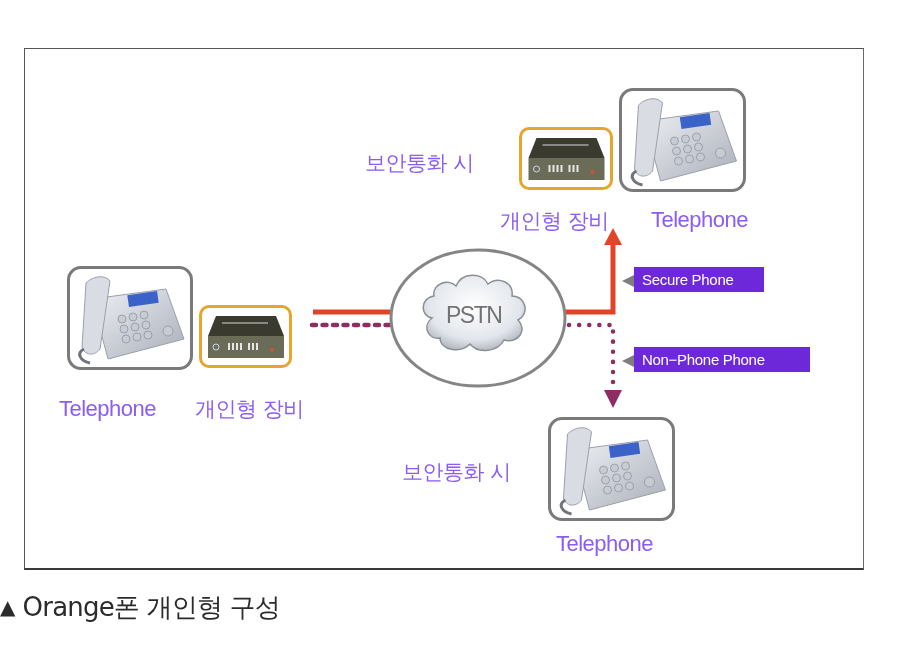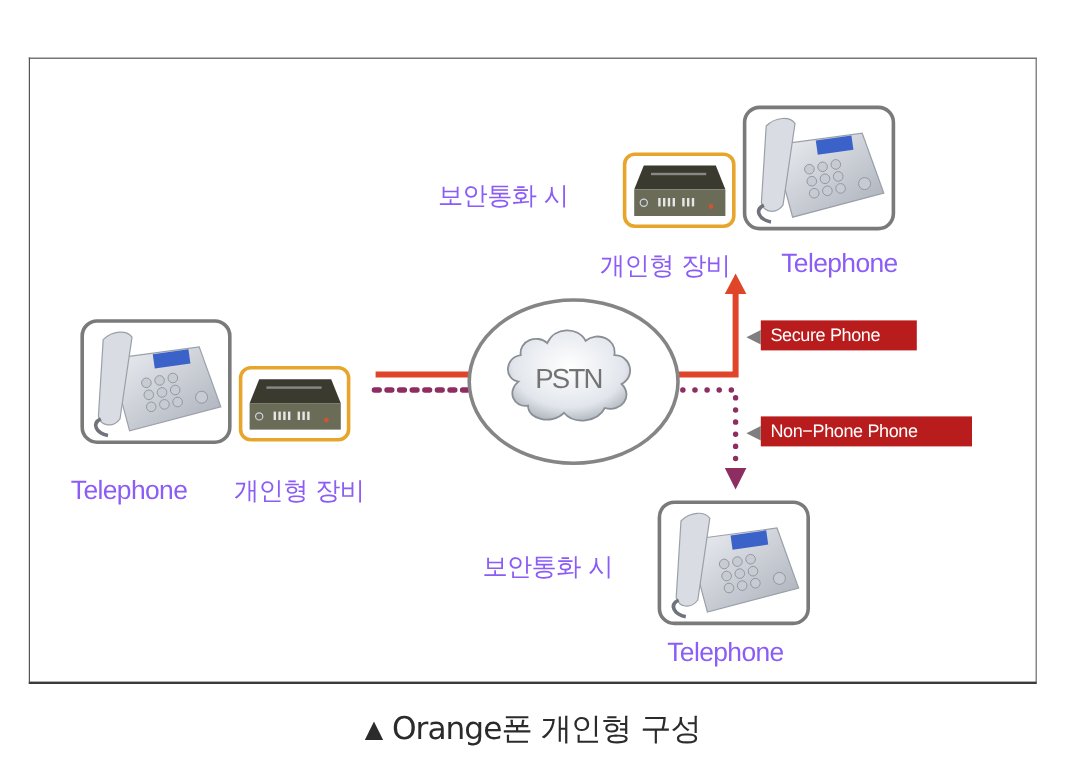--- a/index.html
+++ b/index.html
@@ -1,29 +1,29 @@
 <!DOCTYPE html>
 <html><head>
 <meta charset="utf-8">
 <style>
   html, body { margin:0; padding:0; background:#ffffff; }
   body { width:900px; height:653px; position:relative; overflow:hidden;
          font-family:"DejaVu Sans", "Liberation Sans", sans-serif; color:#333; }
   .frame { position:absolute; left:24px; top:48px; width:840px; height:522px;
            border:1px solid #555; border-right-color:#6a6a6a; border-bottom:2px solid #3a3a3a; box-sizing:border-box; background:#fff; }
   .lbl { position:absolute; font-size:21px; color:#8b5cf6; white-space:nowrap; letter-spacing:-0.5px; }
-  .tag { position:absolute; height:25px; background:#b91c1c; color:#fff; font-size:15px;
+  .tag { position:absolute; height:25px; background:#6d28d9; color:#fff; font-size:15px;
          line-height:25px; padding:0 8px; font-family:"Liberation Sans", sans-serif; letter-spacing:-0.3px; }
   .tag .ptr { position:absolute; left:-12px; top:8px; width:0; height:0;
               border-top:6px solid transparent; border-bottom:6px solid transparent; border-right:12px solid #7f7f7f; }
   .phone-box { position:absolute; border:3px solid #7a7a7a; border-radius:14px; background:#fff; box-sizing:border-box; overflow:hidden; }
   .device-box { position:absolute; border:3px solid #e8a52c; border-radius:10px; background:#fff; box-sizing:border-box; overflow:hidden; }
   svg.wires { position:absolute; left:0; top:0; }
-  .caption { position:absolute; left:0; width:828px; top:590px; text-align:center;
-             font-size:26px; color:#2b2b2b; letter-spacing:-0.8px;padding-left:30px; }
+  .caption { position:absolute; left:0; width:828px; top:590px; 
+             font-size:26px; color:#2b2b2b; letter-spacing:-0.8px; }
   .caption .tri { font-size:20px; margin-right:8px; vertical-align:2px; }
 </style>
 </head>
 <body>
 
 <div class="frame"></div>
 
 <svg class="wires" width="900" height="653">
 
   <line x1="313" y1="312" x2="395" y2="312" stroke="#e0452a" stroke-width="5"></line>

